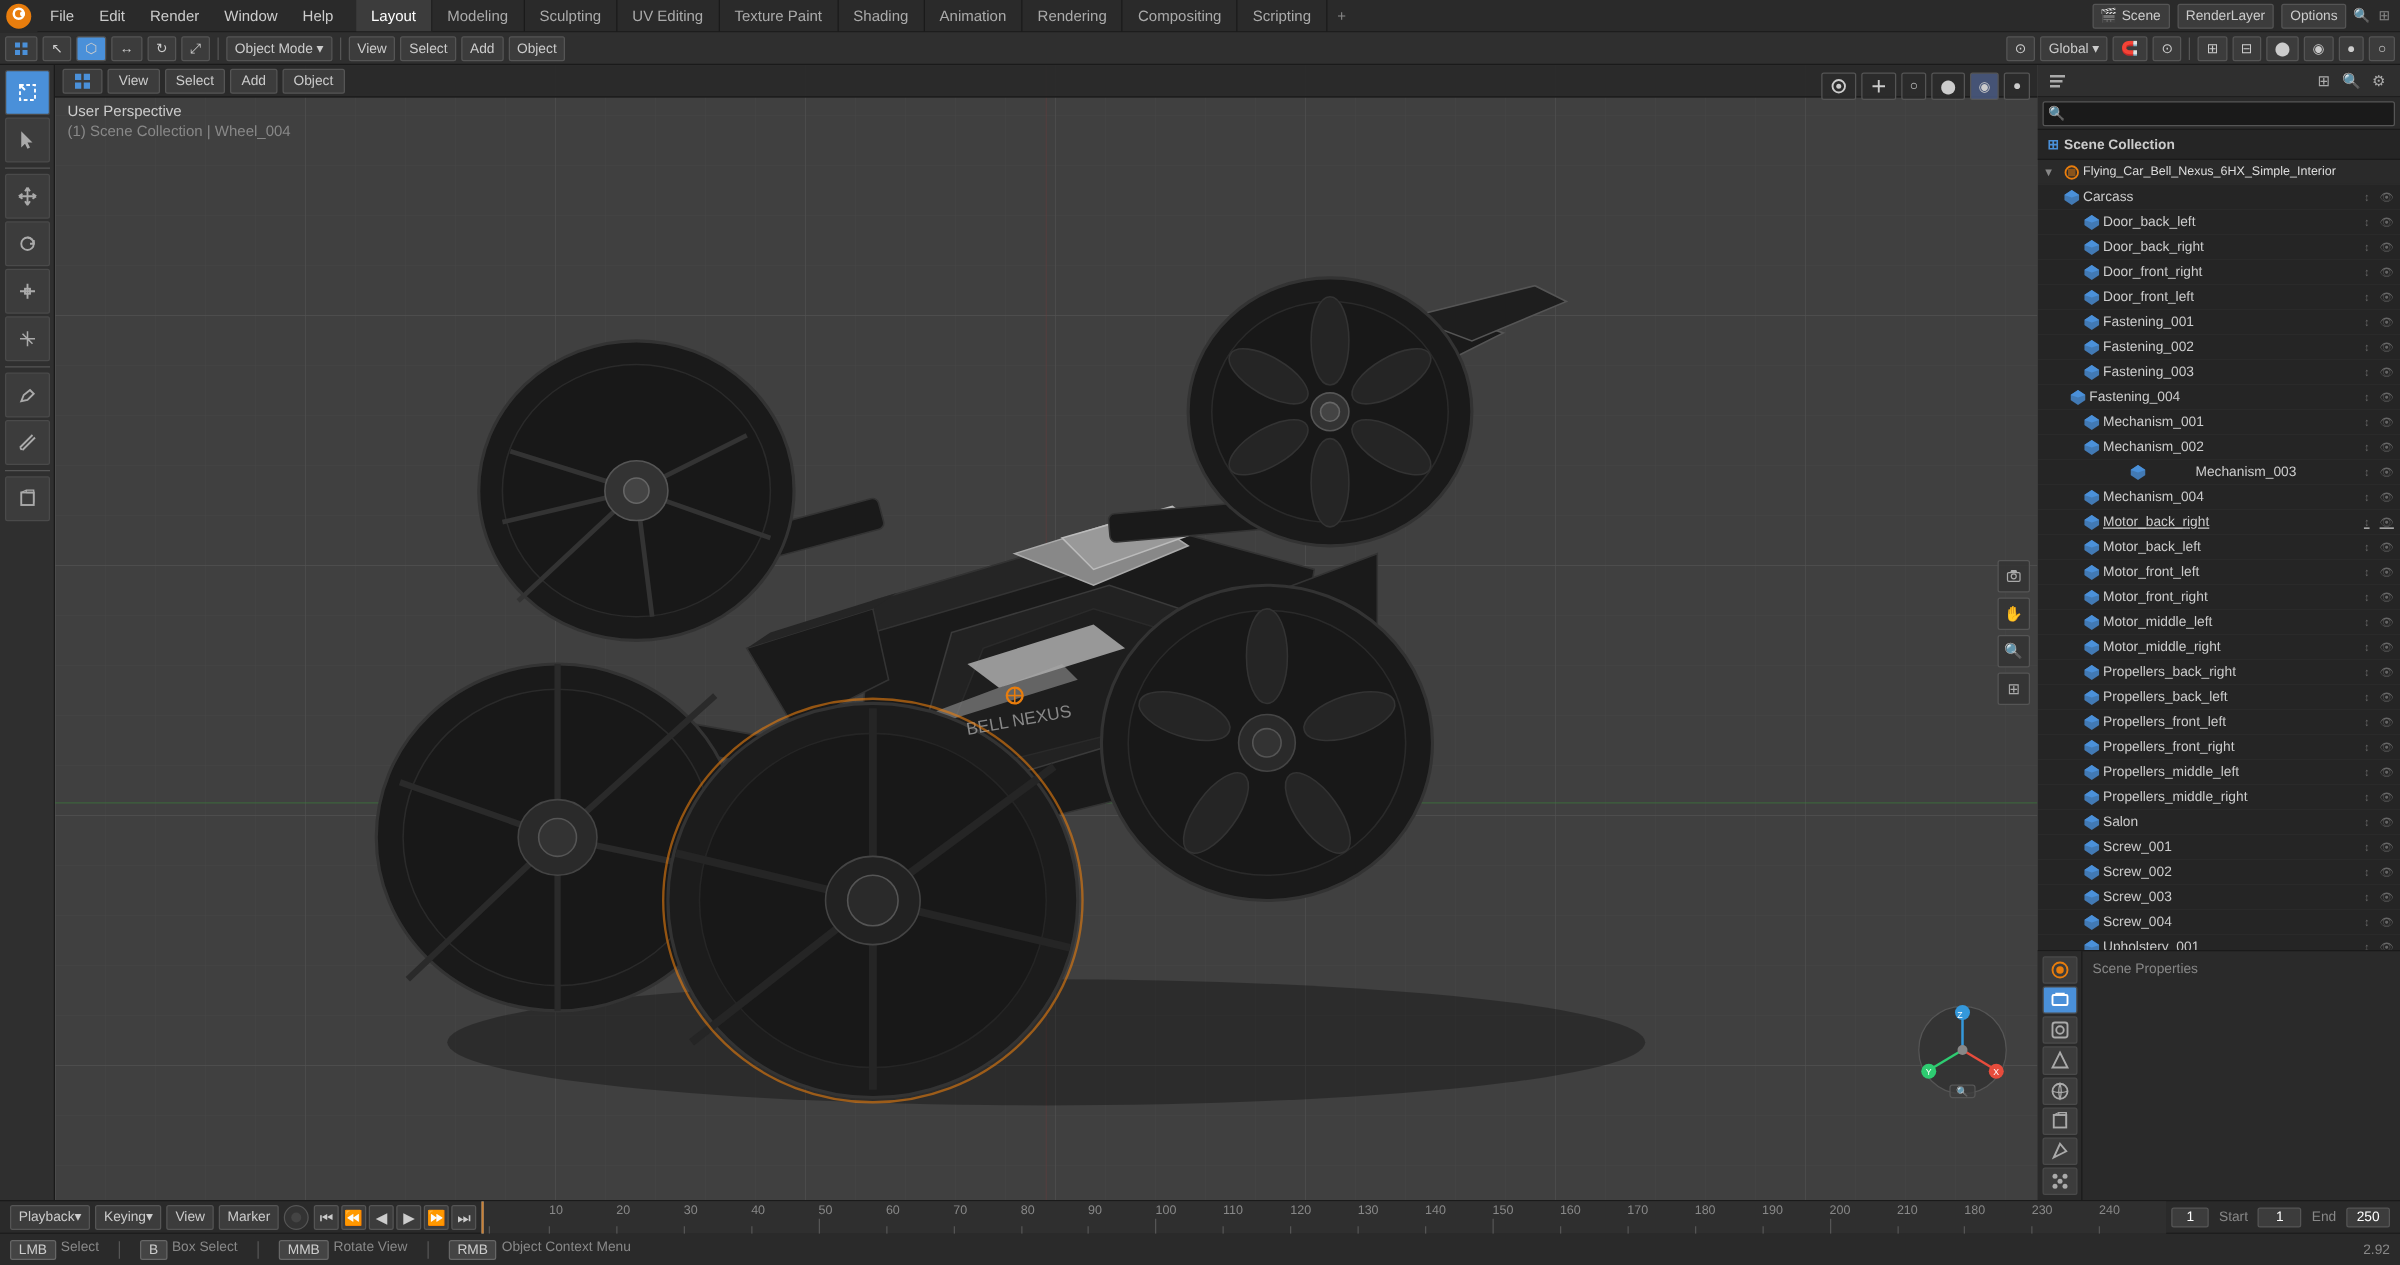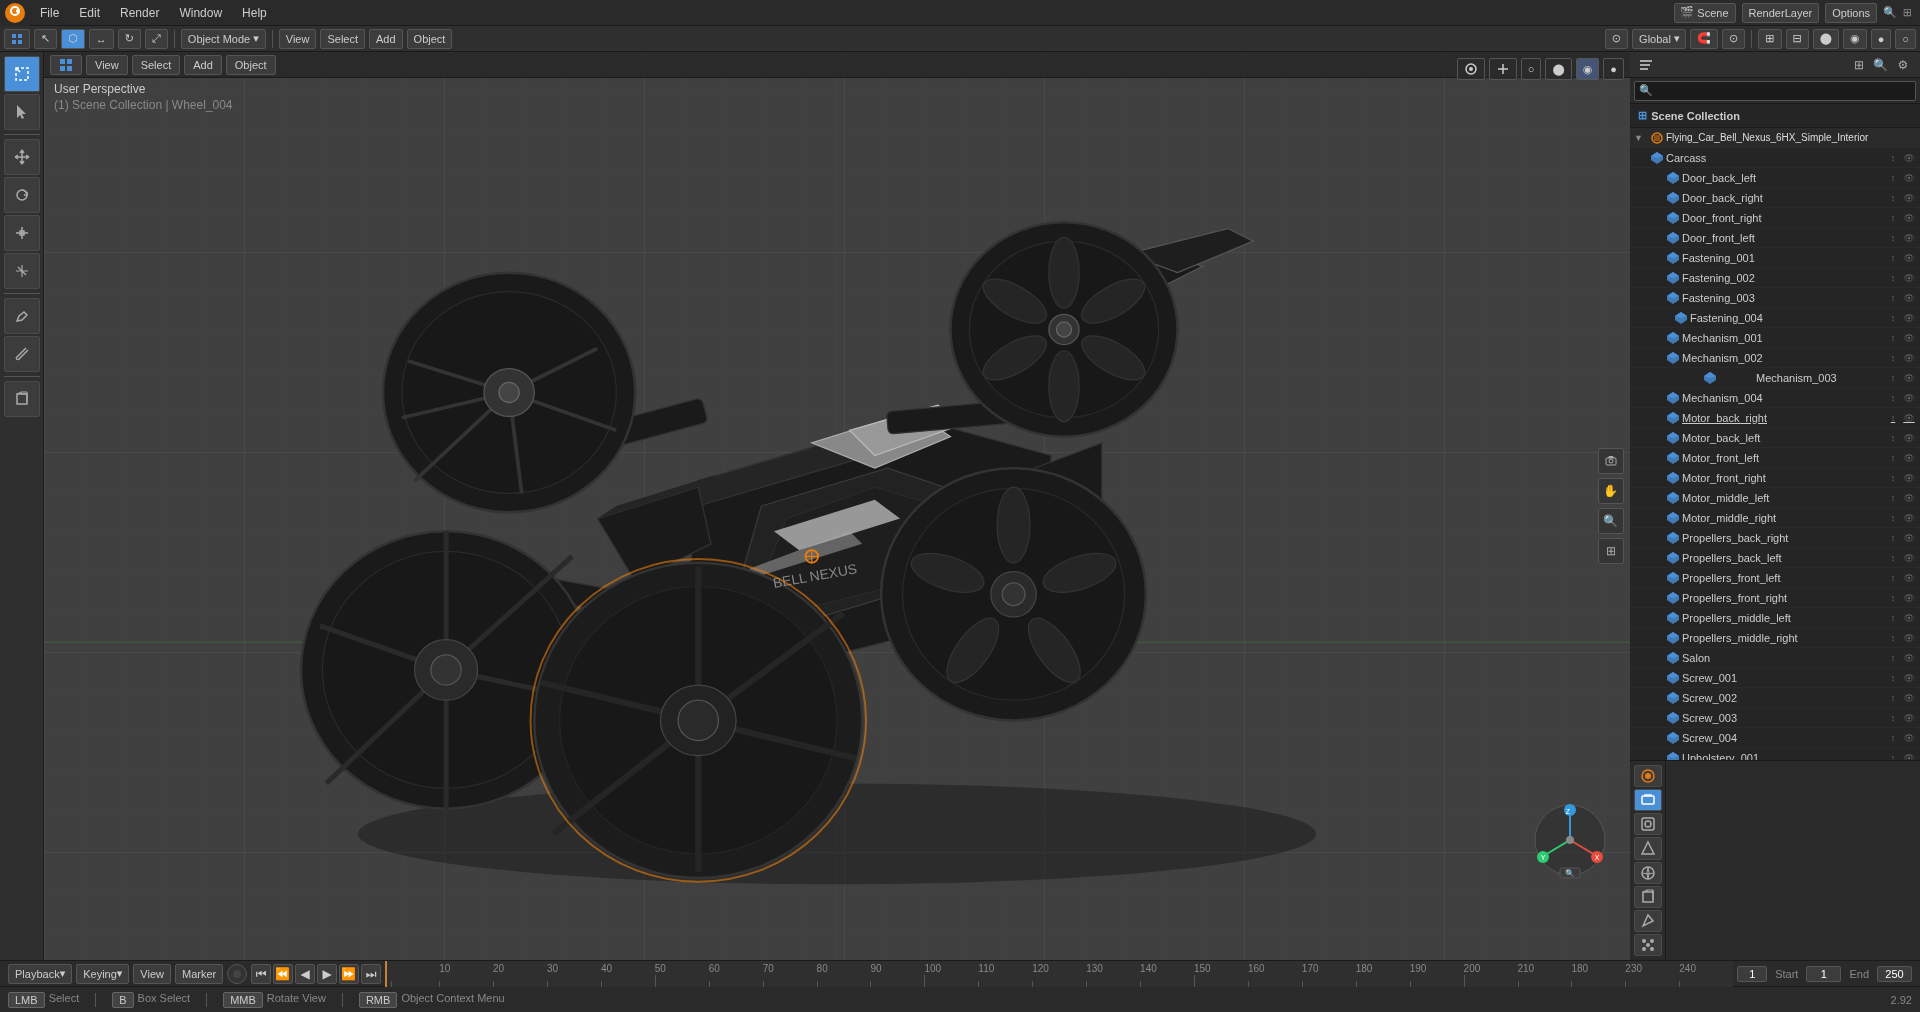--- a/index.html
+++ b/index.html
@@ -336,20 +336,33 @@
       <circle cx="11" cy="9" r="4" fill="none" stroke="#fff" stroke-width="2"></circle>
       <circle cx="14" cy="9" r="2" fill="#fff"></circle>
     </svg>
   </div>
   <div class="menu-items">
     <div class="menu-item">File</div>
     <div class="menu-item">Edit</div>
     <div class="menu-item">Render</div>
     <div class="menu-item">Window</div>
     <div class="menu-item">Help</div>
+  </div>
+  <div id="workspace-tabs">
+    <div class="workspace-tab active">Layout</div>
+    <div class="workspace-tab">Modeling</div>
+    <div class="workspace-tab">Sculpting</div>
+    <div class="workspace-tab">UV Editing</div>
+    <div class="workspace-tab">Texture Paint</div>
+    <div class="workspace-tab">Shading</div>
+    <div class="workspace-tab">Animation</div>
+    <div class="workspace-tab">Rendering</div>
+    <div class="workspace-tab">Compositing</div>
+    <div class="workspace-tab">Scripting</div>
+    <div class="workspace-tab-add">+</div>
   </div>
   <div style="flex:1"></div>
   <div style="display:flex; align-items:center; gap:6px; padding-right:8px;">
     <div class="tb2-btn">
       <span>🎬</span>
       <span>Scene</span>
     </div>
     <div class="tb2-btn">
       <span>RenderLayer</span>
     </div>
@@ -813,21 +826,21 @@
           <polygon points="6,0 12,4 12,8 6,12 0,8 0,4" fill="#4a90d9" opacity="0.8"></polygon>
           <polygon points="6,0 12,4 6,6 0,4" fill="#4a90d9"></polygon>
         </svg>
       </span>
       <span class="oi-name" style="color:#ccc;">Fastening_003</span>
       <span class="oi-actions">
         <span class="oi-action-btn" style="color:#666;">↕</span>
         <span class="oi-action-btn" style="color:#666;">👁</span>
       </span>
     </div>
-            <div class="outliner-item" style="padding-left: 32px;">
+            <div class="outliner-item" style="padding-left: 13px;">
       <span class="oi-expand" style="width:10px;font-size:8px;color:#666;"></span>
       <span class="oi-icon">
         <svg width="12" height="12" viewBox="0 0 12 12">
           <polygon points="6,0 12,4 12,8 6,12 0,8 0,4" fill="#4a90d9" opacity="0.8"></polygon>
           <polygon points="6,0 12,4 6,6 0,4" fill="#4a90d9"></polygon>
         </svg>
       </span>
       <span class="oi-name" style="color:#ccc;">Fastening_004</span>
       <span class="oi-actions">
         <span class="oi-action-btn" style="color:#666;">↕</span>
@@ -1193,20 +1206,23 @@
         <div class="prop-icon-btn">
           <svg width="16" height="16" viewBox="0 0 16 16">
               <circle cx="4" cy="4" r="2" fill="#aaa"></circle>
               <circle cx="12" cy="4" r="2" fill="#aaa"></circle>
               <circle cx="4" cy="12" r="2" fill="#aaa"></circle>
               <circle cx="12" cy="12" r="2" fill="#aaa"></circle>
               <circle cx="8" cy="8" r="2" fill="#aaa"></circle>
             </svg>
         </div>
       </div>
+      <div style="flex:1; padding:8px;">
+        <div style="color:#888; font-size:11px;">Scene Properties</div>
+      </div>
     </div>
   </div>
 </div>
 
 <div id="timeline">
   <div class="tl-btn">
     <span>Playback</span>
     <span> ▾</span>
   </div>
   <div class="tl-btn">

